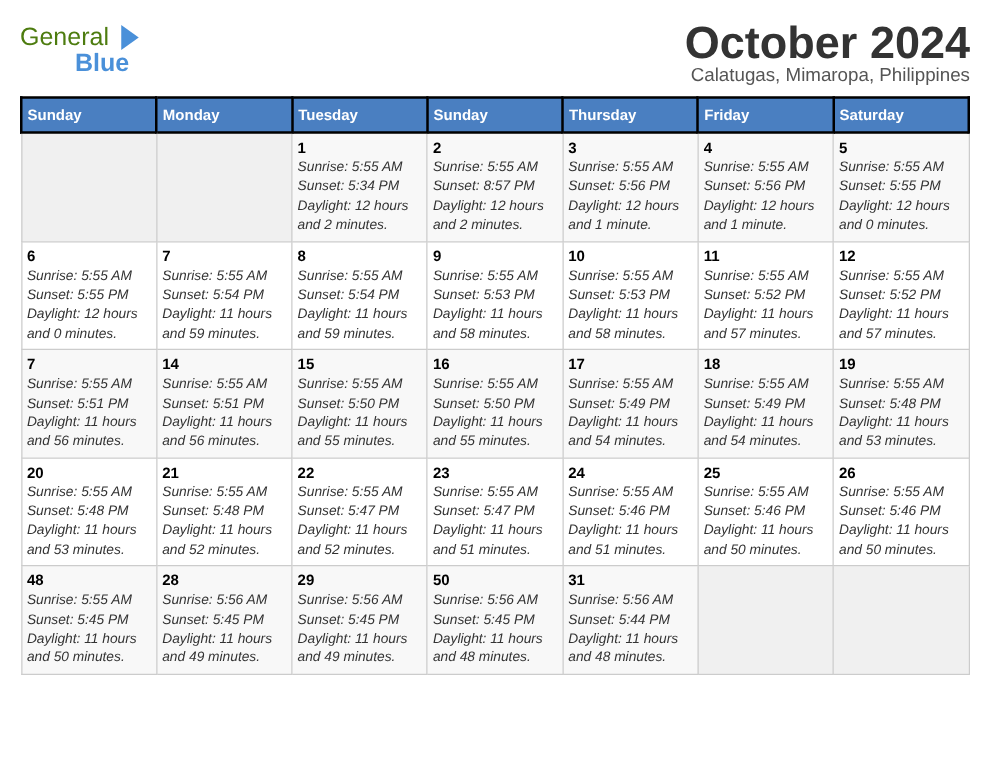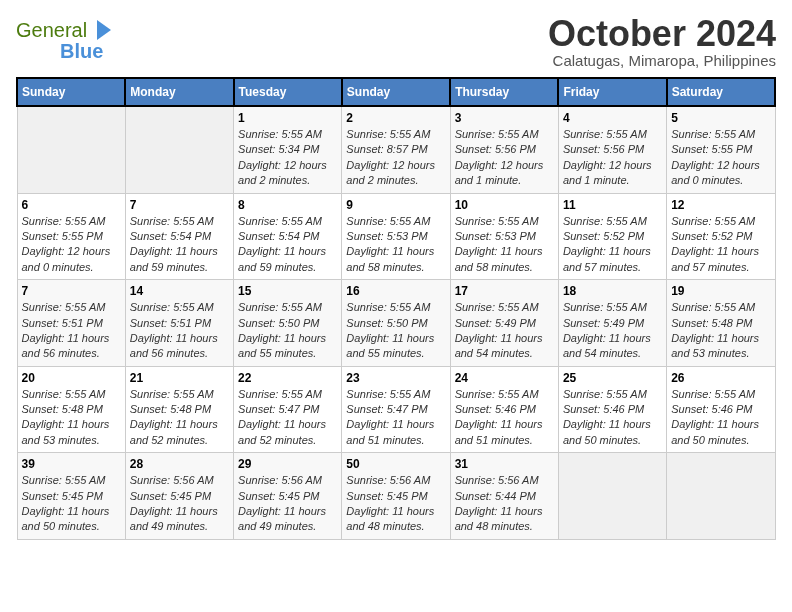--- a/index.html
+++ b/index.html
@@ -325,21 +325,21 @@
         <span class="day-number">26</span>
         <div class="day-info">
           <div>Sunrise: 5:55 AM</div>
           <div>Sunset: 5:46 PM</div>
           <div>Daylight: 11 hours and 50 minutes.</div>
         </div>
       </td>
       </tr>
       <tr>
         <td>
-        <span class="day-number">39</span>
+        <span class="day-number">48</span>
         <div class="day-info">
           <div>Sunrise: 5:55 AM</div>
           <div>Sunset: 5:45 PM</div>
           <div>Daylight: 11 hours and 50 minutes.</div>
         </div>
       </td>
         <td>
         <span class="day-number">28</span>
         <div class="day-info">
           <div>Sunrise: 5:56 AM</div>

